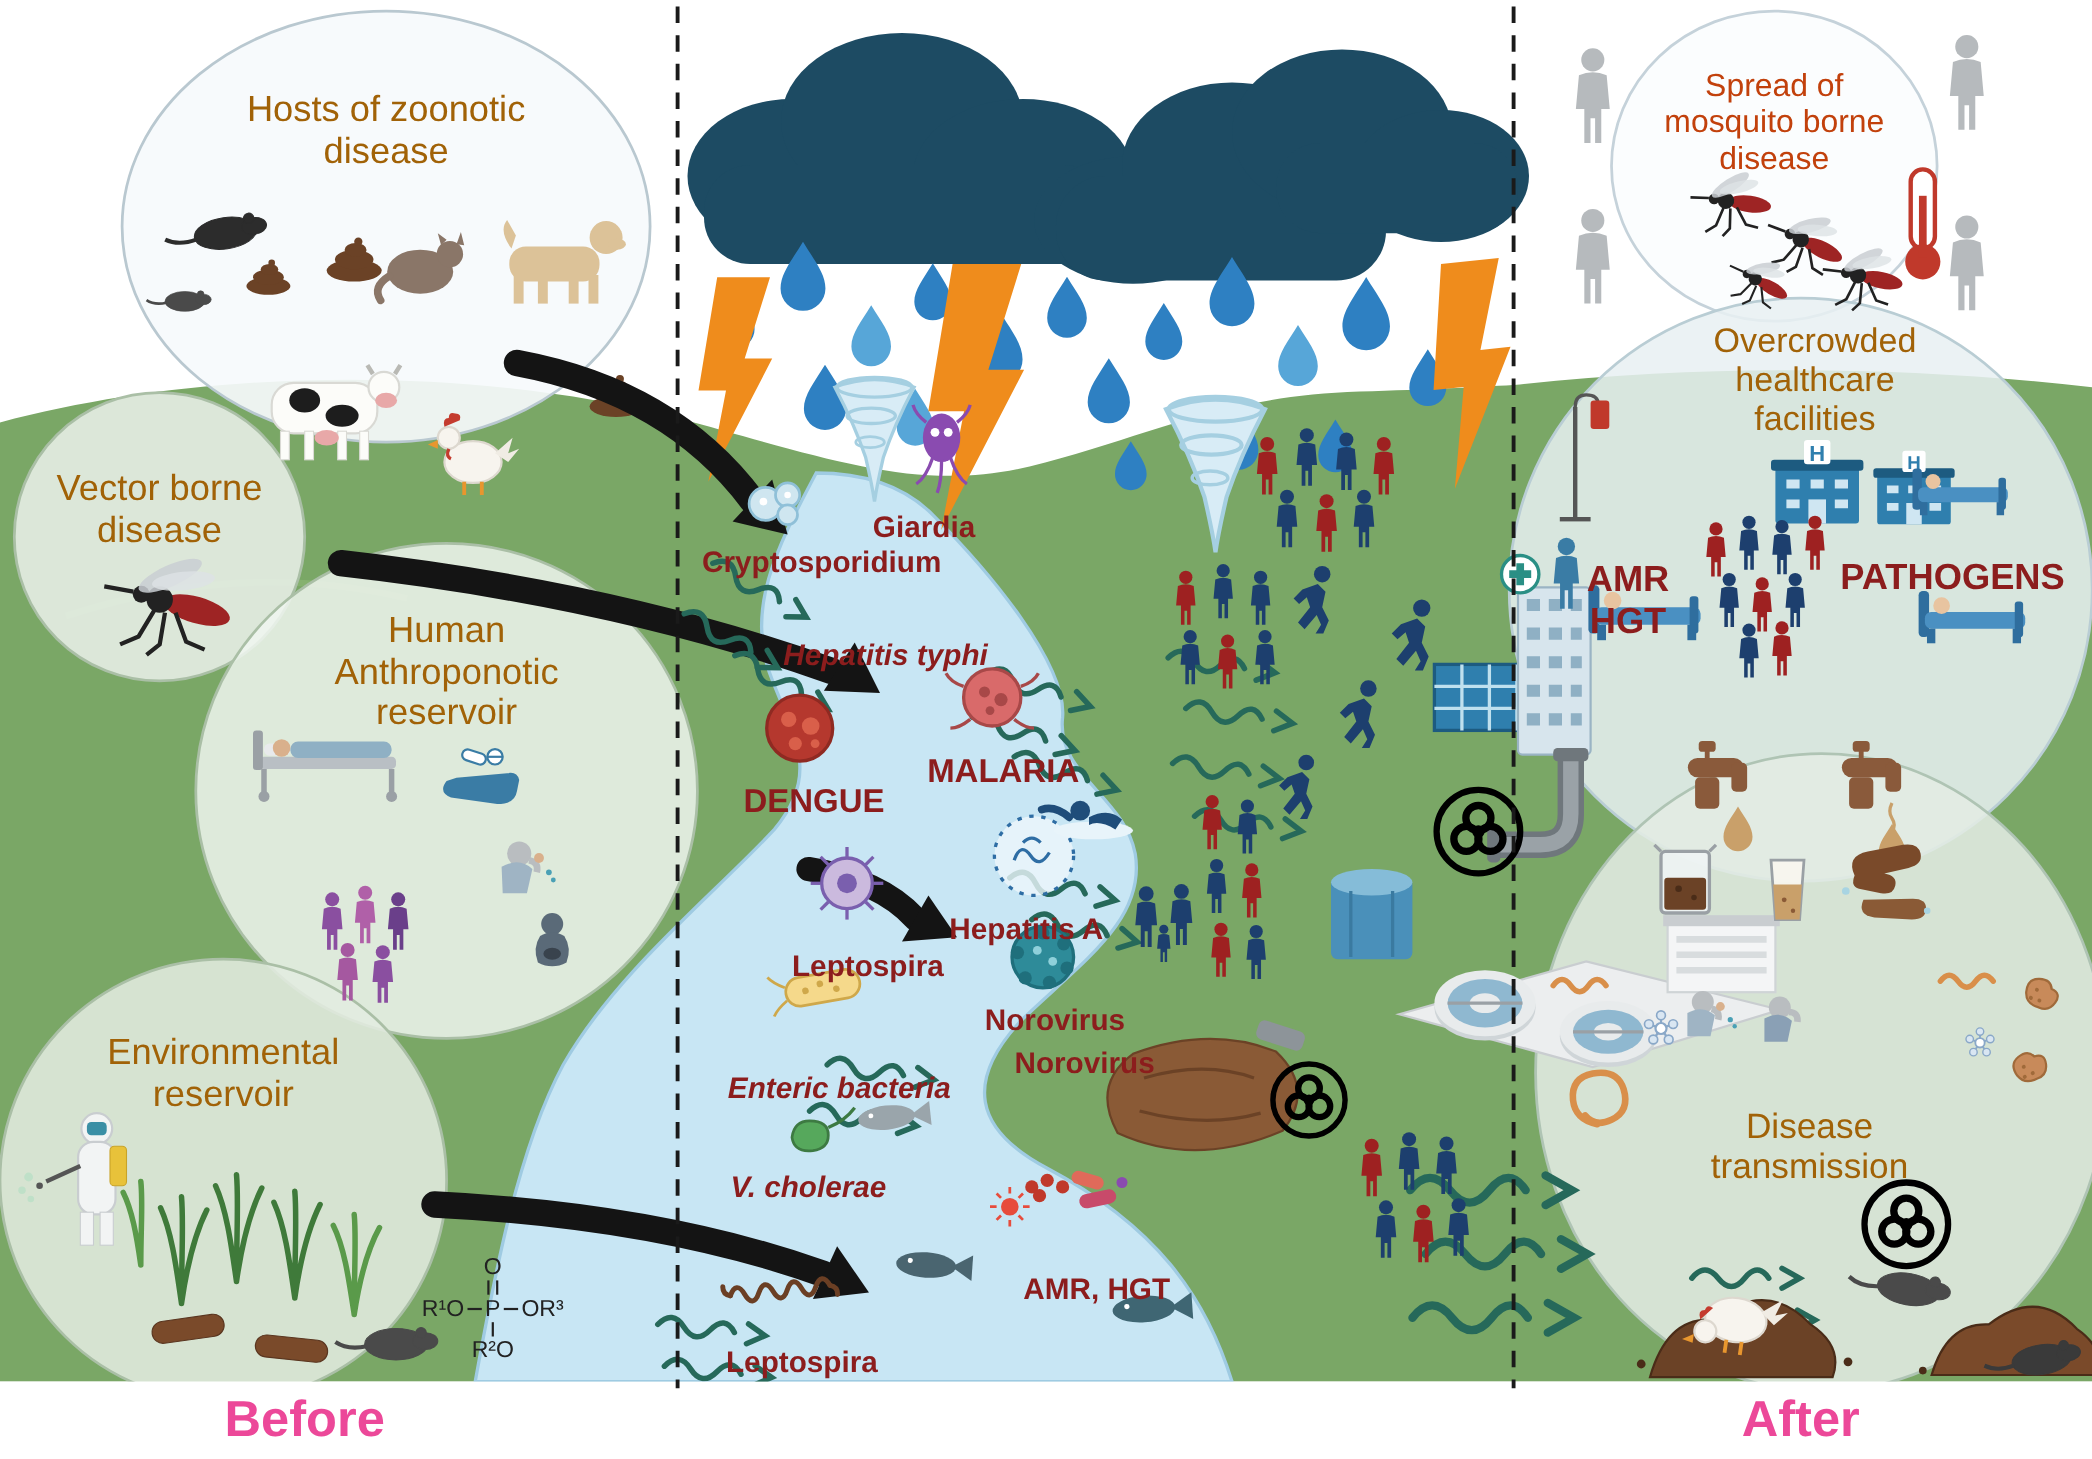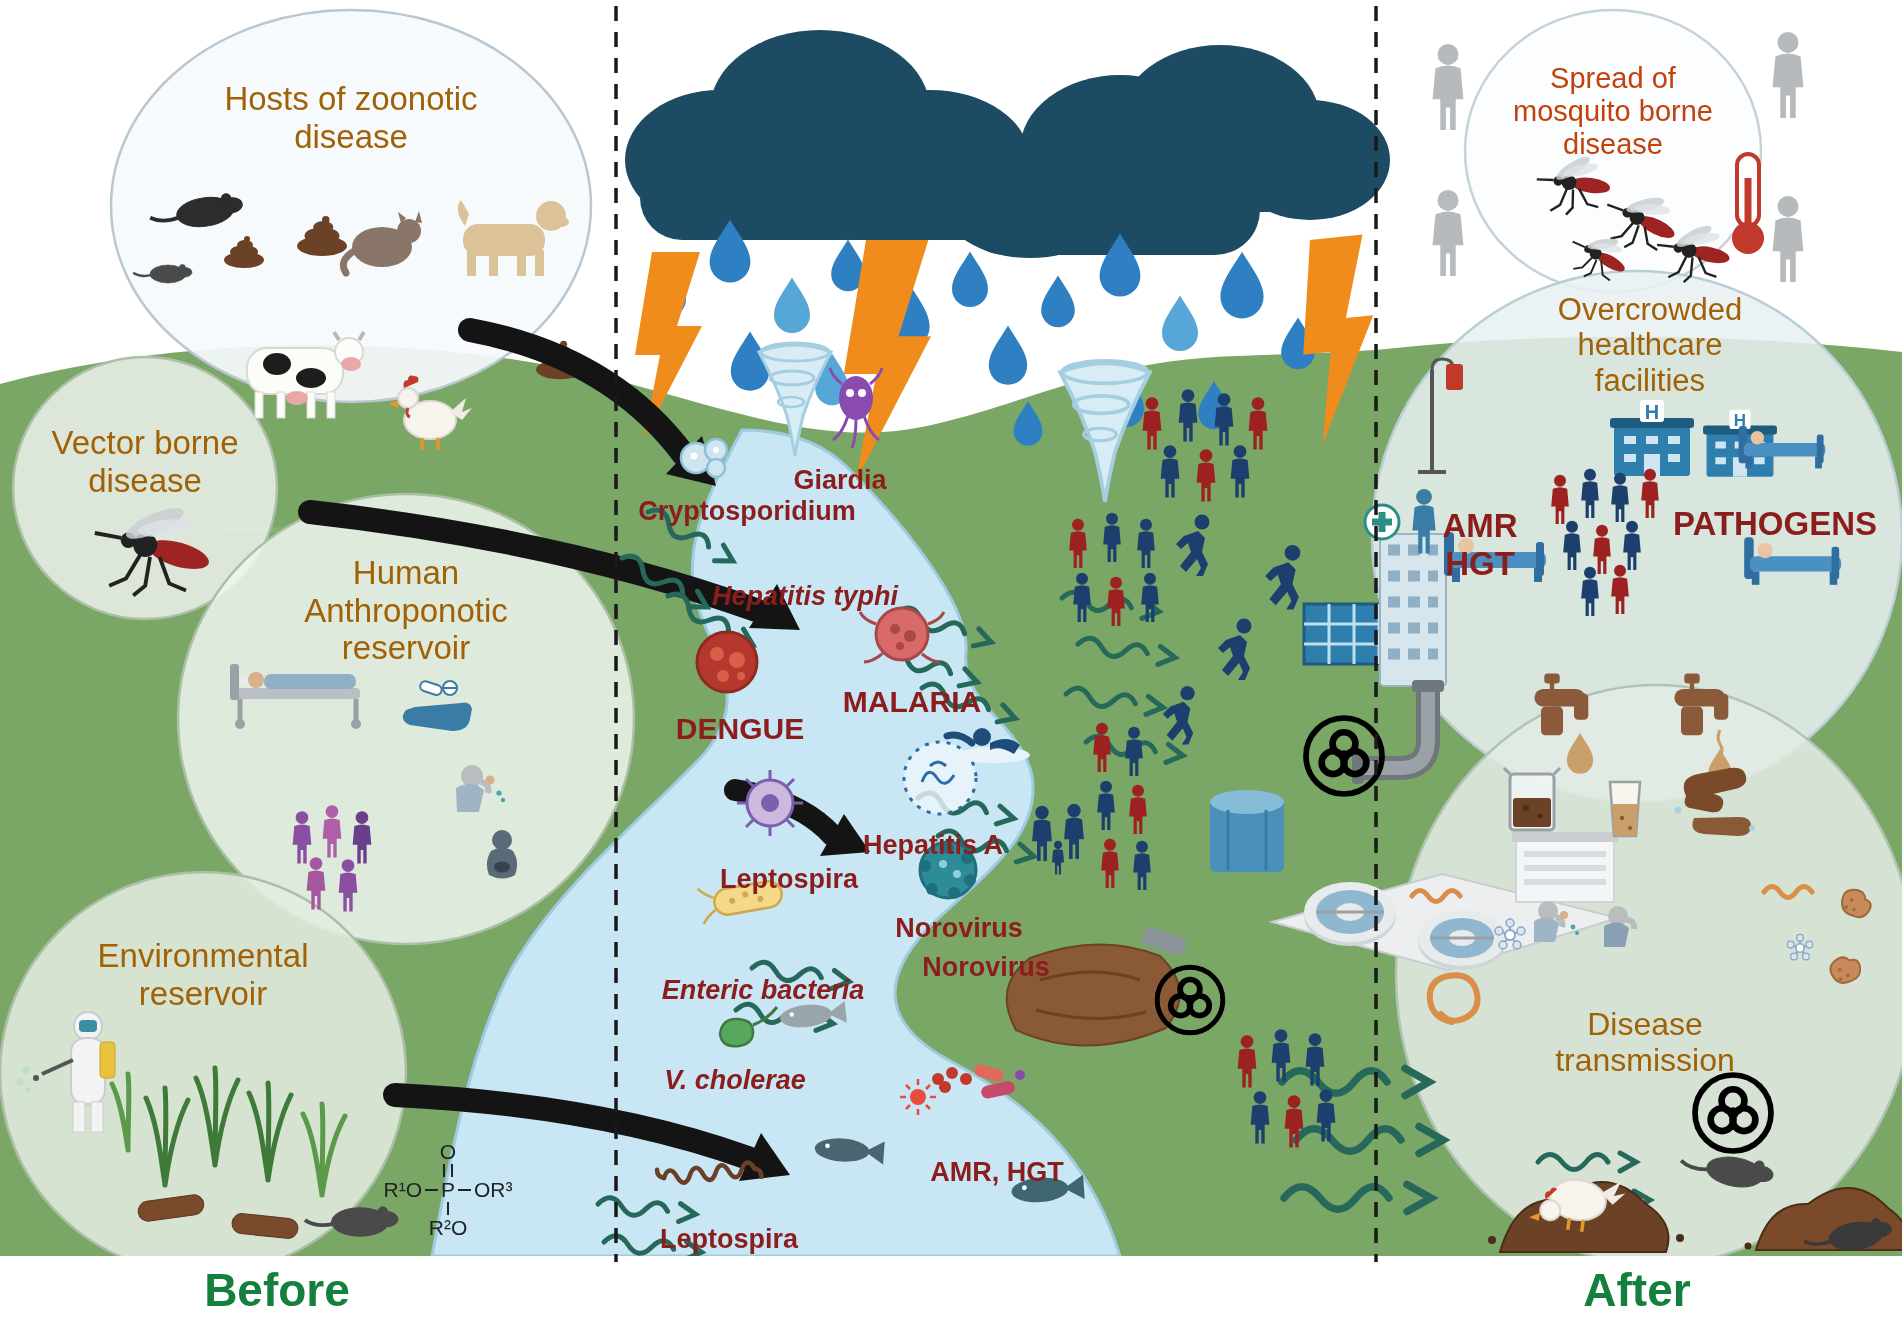--- a/index.html
+++ b/index.html
@@ -4,21 +4,21 @@
 <style>
   html,body{margin:0;padding:0;background:#fff;}
   #canvas{position:relative;width:1902px;height:1326px;overflow:hidden;background:#fff;font-family:"Liberation Sans",sans-serif;}
   #scene{position:absolute;left:0;top:0;width:1902px;height:1326px;}
   .lbl{position:absolute;transform:translate(-50%,-50%);text-align:center;white-space:pre-line;line-height:1.14;font-family:"Liberation Sans",sans-serif;}
   .t-dark{color:#a16207;font-size:33px;}
   .t-dark-sm{color:#c2410c;font-size:29px;}
   .t-red{color:#8c1d1d;font-weight:700;font-size:27px;}
   .t-red-lg{color:#8c1d1d;font-weight:700;font-size:33px;}
   .italic{font-style:italic;}
-  .t-section{font-size:46px;font-weight:700;color:#15803d;}
+  .t-section{font-size:46px;font-weight:700;color:#ec4899;}
   .chem{position:absolute;width:150px;text-align:center;font-size:21px;color:#222;line-height:1;}
   .chem-dbond{width:6px;height:13px;border-left:2px solid #222;border-right:2px solid #222;margin:2px auto;}
   .chem-row{display:flex;justify-content:center;align-items:center;gap:3px;}
   .chem-bond{display:inline-block;width:13px;height:2px;background:#222;}
   .chem-vbond{width:2px;height:13px;background:#222;margin:2px auto;}
   svg text{font-family:"Liberation Sans",sans-serif;}
 </style>
 </head>
 <body>
 

